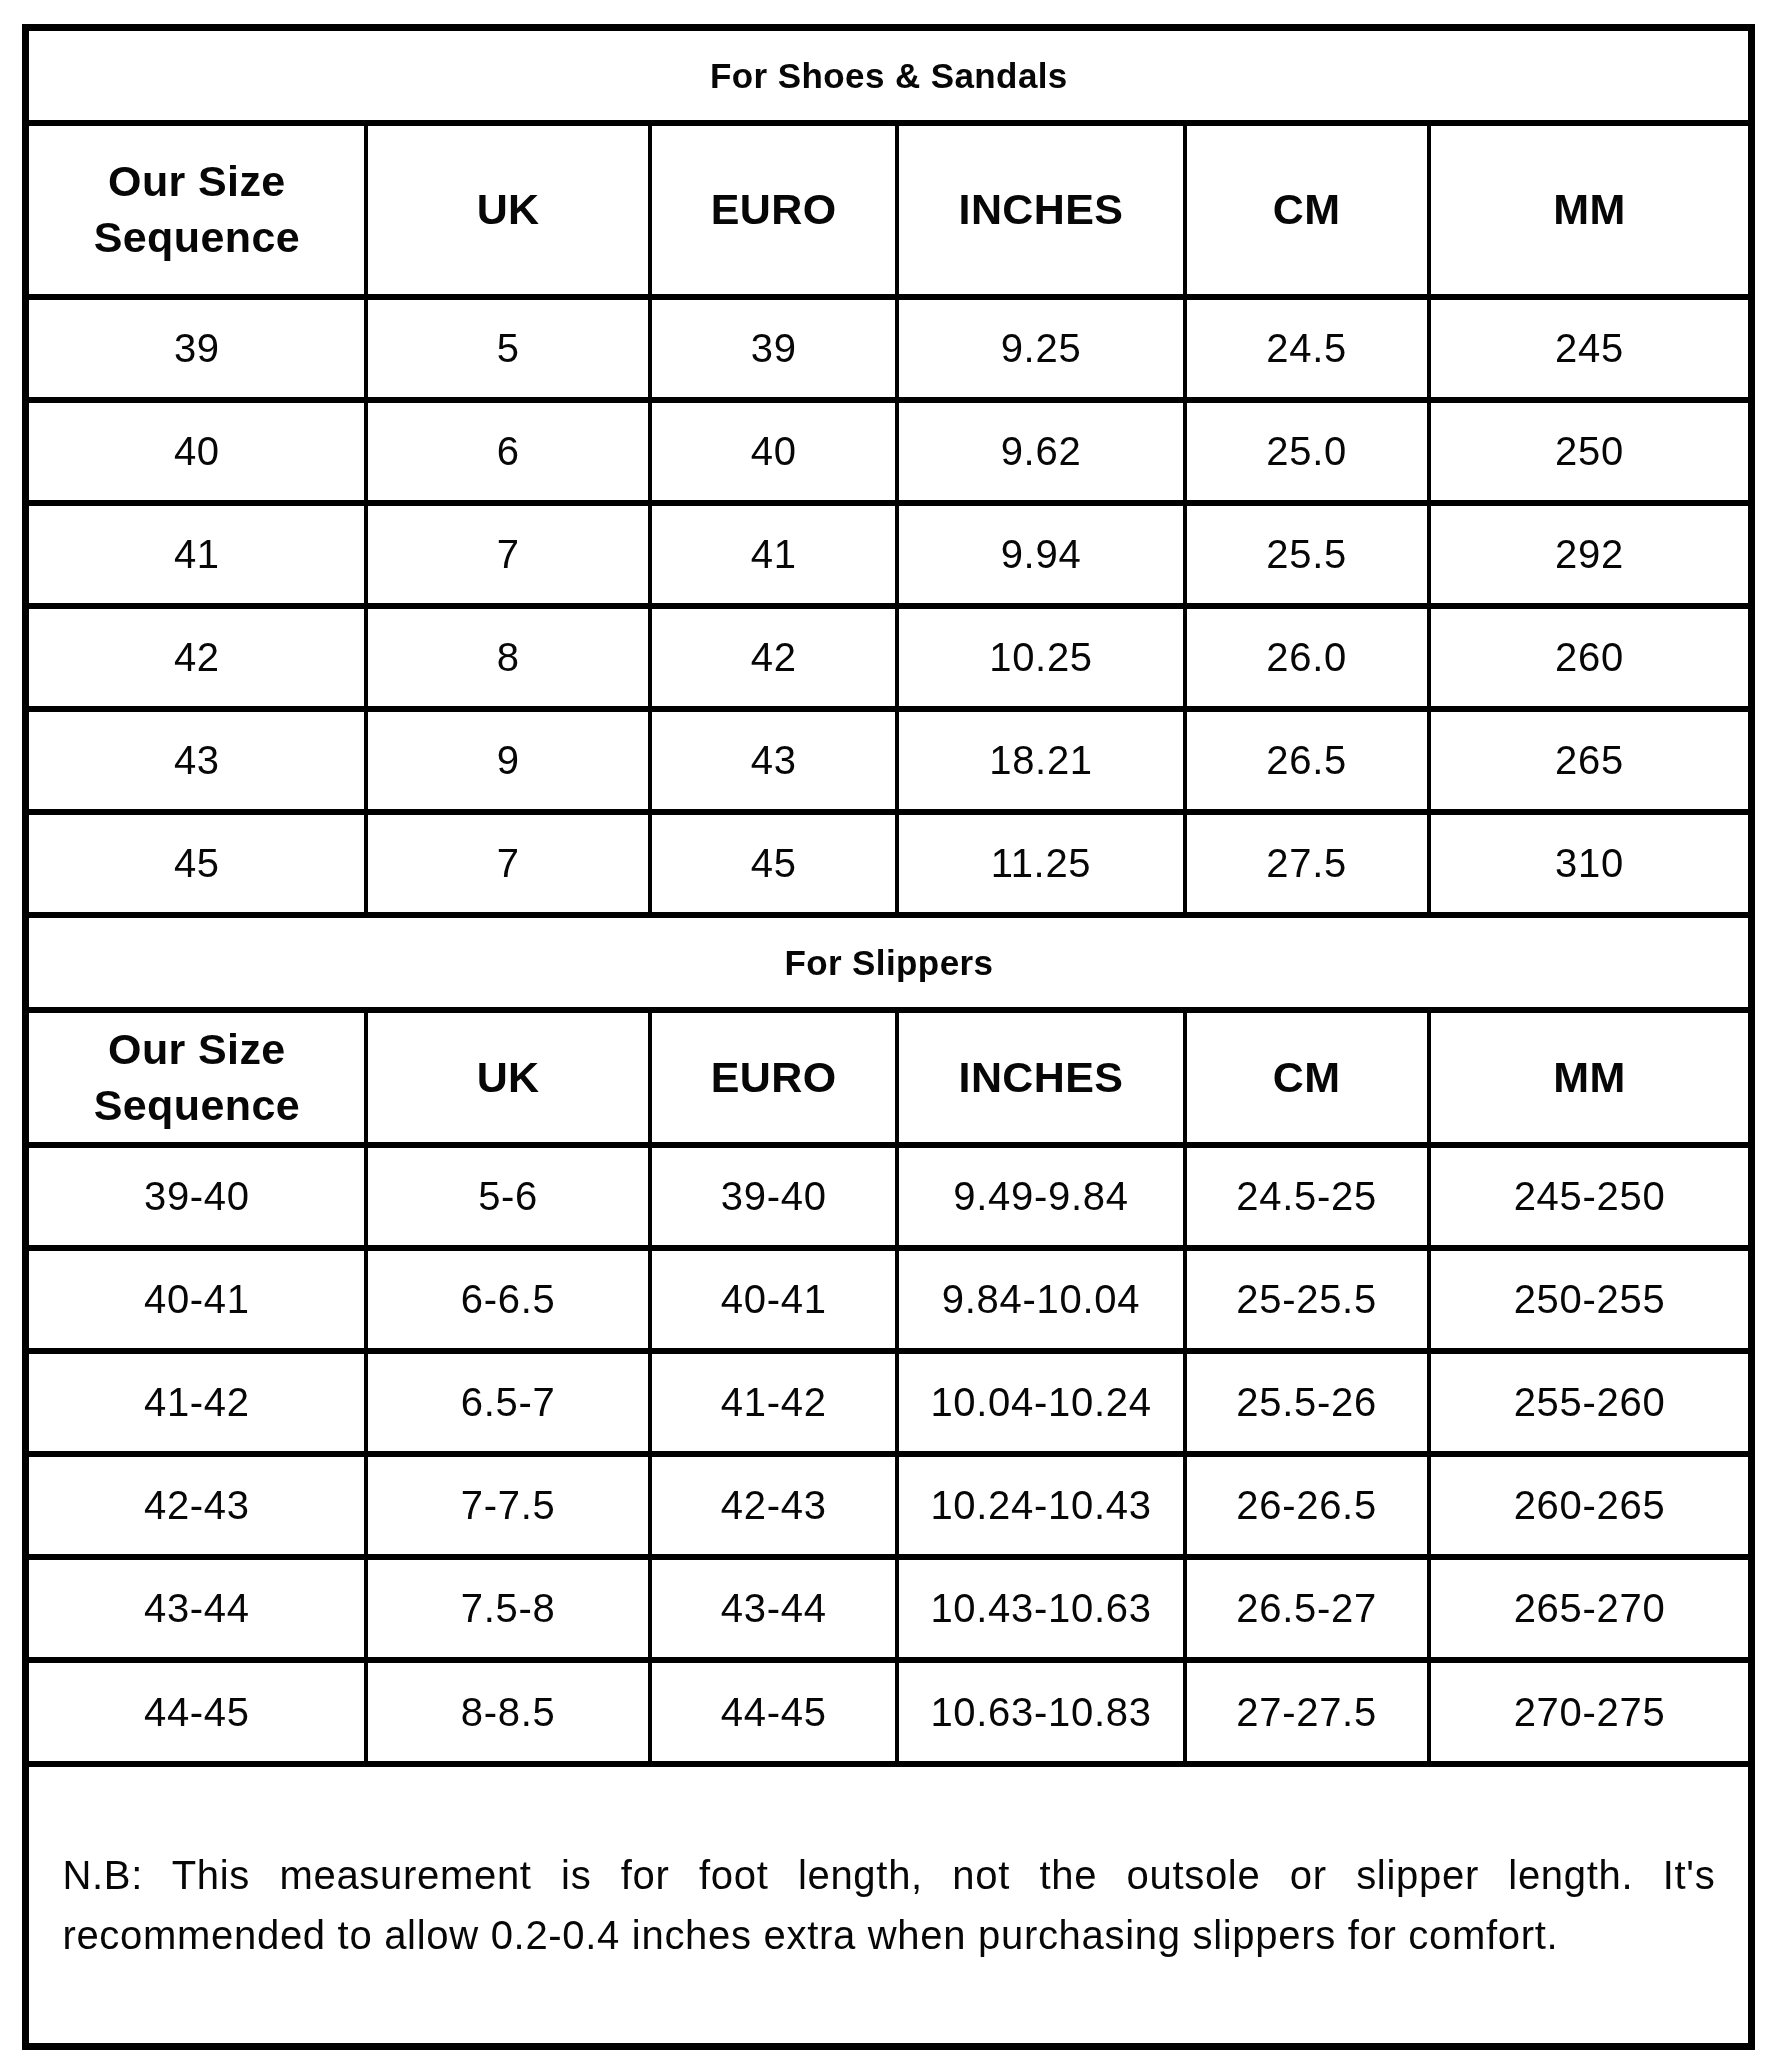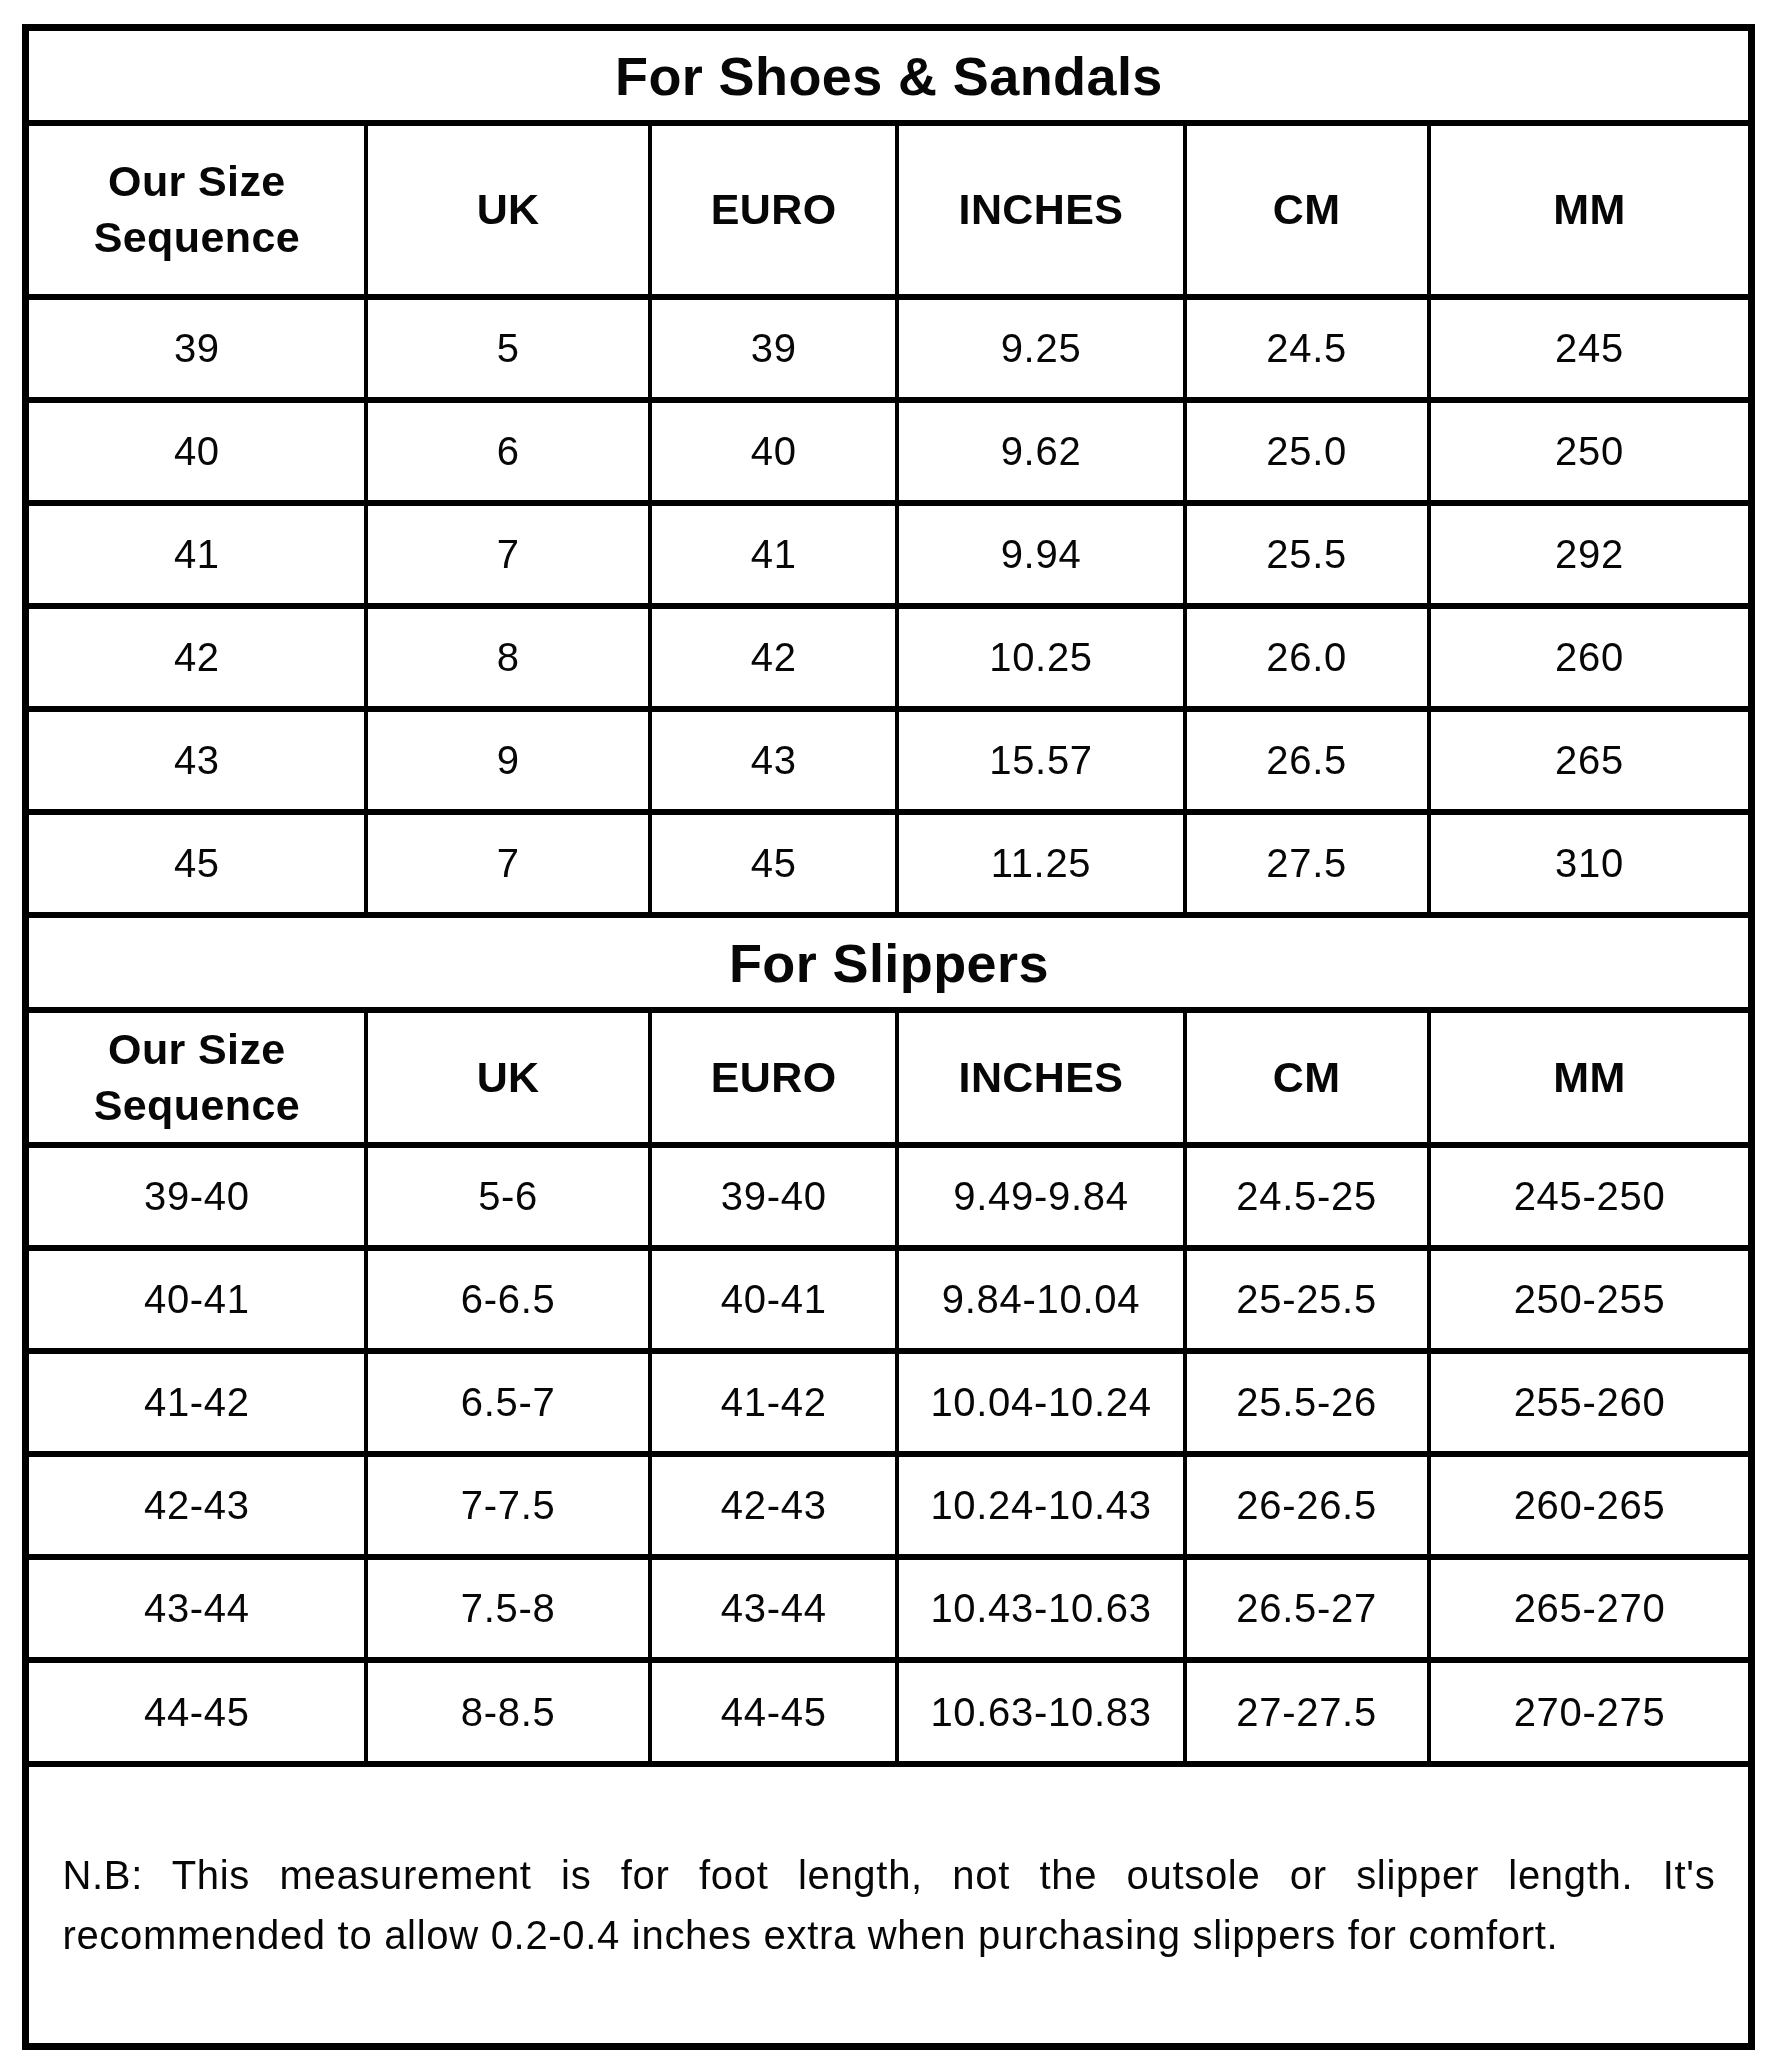--- a/index.html
+++ b/index.html
@@ -48,21 +48,21 @@
     background: #ffffff;
   }
   
   tbody:first-of-type tr:first-child > td { border-top: 0; }
   th:first-child, td:first-child { border-left: 0; }
   th:last-child, td:last-child { border-right: 0; }
   .row-note td { border-bottom: 0; }
 
   .row-title td {
     height: 84px;
-    font-size: 54px;
+    font-size: 35px;
     font-weight: bold;
     letter-spacing: 0.4px;
     margin-top: 36px;
   }
   .row-header th {
     font-size: 43px;
     font-weight: bold;
     line-height: 1.3;
     padding: 0 36px;
     letter-spacing: 0.4px;
@@ -140,21 +140,21 @@
           <td>8</td>
           <td>42</td>
           <td>10.25</td>
           <td>26.0</td>
           <td>260</td>
         </tr>
         <tr class="row-data">
           <td>43</td>
           <td>9</td>
           <td>43</td>
-          <td>15.57</td>
+          <td>18.21</td>
           <td>26.5</td>
           <td>265</td>
         </tr>
         <tr class="row-data">
           <td>45</td>
           <td>7</td>
           <td>45</td>
           <td>11.25</td>
           <td>27.5</td>
           <td>310</td>

